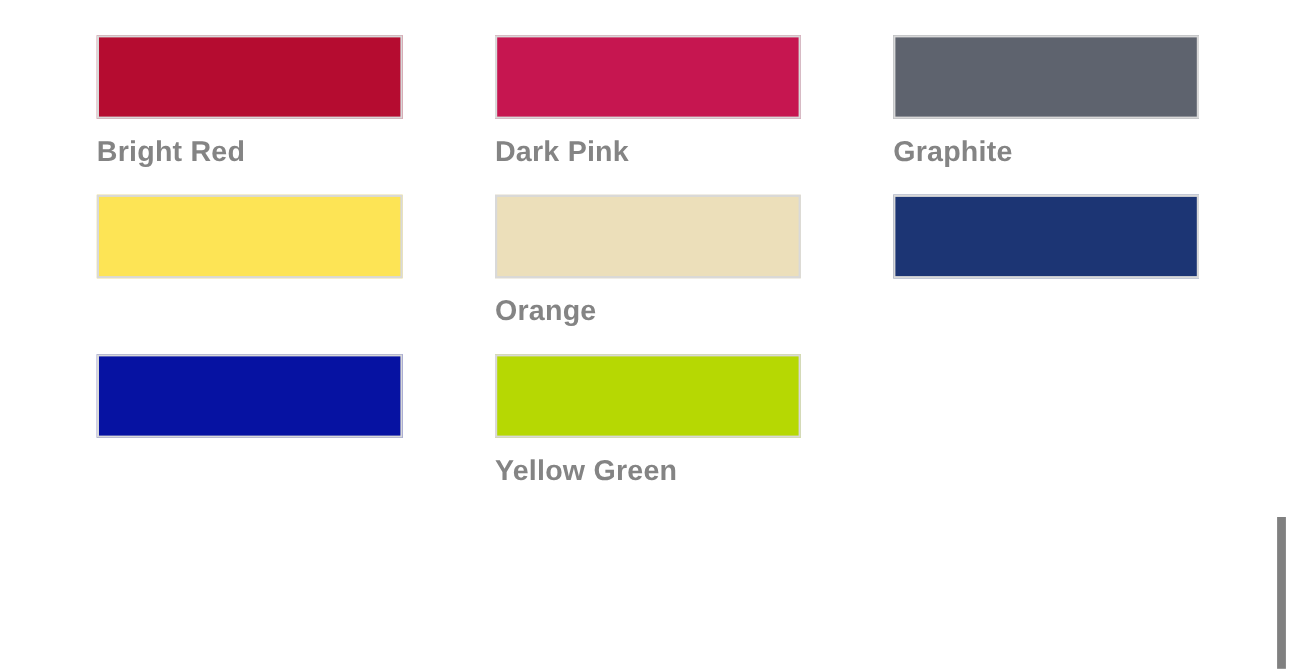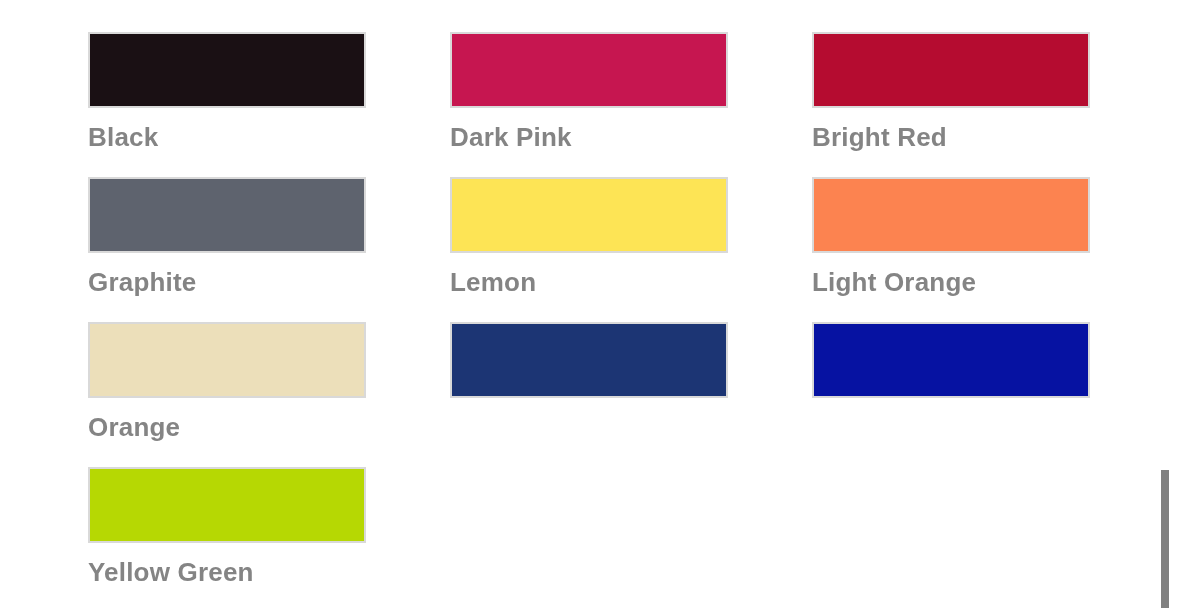--- a/index.html
+++ b/index.html
@@ -69,42 +69,33 @@
     height: 138px;
     background: #808080;
     border-radius: 0px;
   }
 </style>
 </head>
 <body>
 
 <div id="swatch-grid">
     <div class="swatch-cell">
-      <div class="swatch-chip" style="background: rgb(26, 16, 20);"></div>
-      <div class="swatch-label">Black</div>
+      <div class="swatch-chip" style="background: rgb(181, 12, 48);"></div>
+      <div class="swatch-label">Bright Red</div>
     </div>
     <div class="swatch-cell">
       <div class="swatch-chip" style="background: rgb(198, 22, 80);"></div>
       <div class="swatch-label">Dark Pink</div>
-    </div>
-    <div class="swatch-cell">
-      <div class="swatch-chip" style="background: rgb(181, 12, 48);"></div>
-      <div class="swatch-label">Bright Red</div>
     </div>
     <div class="swatch-cell">
       <div class="swatch-chip" style="background: rgb(94, 99, 110);"></div>
       <div class="swatch-label">Graphite</div>
     </div>
     <div class="swatch-cell">
       <div class="swatch-chip" style="background: rgb(253, 228, 85);"></div>
-      <div class="swatch-label">Lemon</div>
-    </div>
-    <div class="swatch-cell">
-      <div class="swatch-chip" style="background: rgb(252, 131, 80);"></div>
-      <div class="swatch-label">Light Orange</div>
     </div>
     <div class="swatch-cell">
       <div class="swatch-chip" style="background: rgb(236, 223, 186);"></div>
       <div class="swatch-label">Orange</div>
     </div>
     <div class="swatch-cell">
       <div class="swatch-chip" style="background: rgb(28, 53, 116);"></div>
     </div>
     <div class="swatch-cell">
       <div class="swatch-chip" style="background: rgb(6, 18, 162);"></div>

